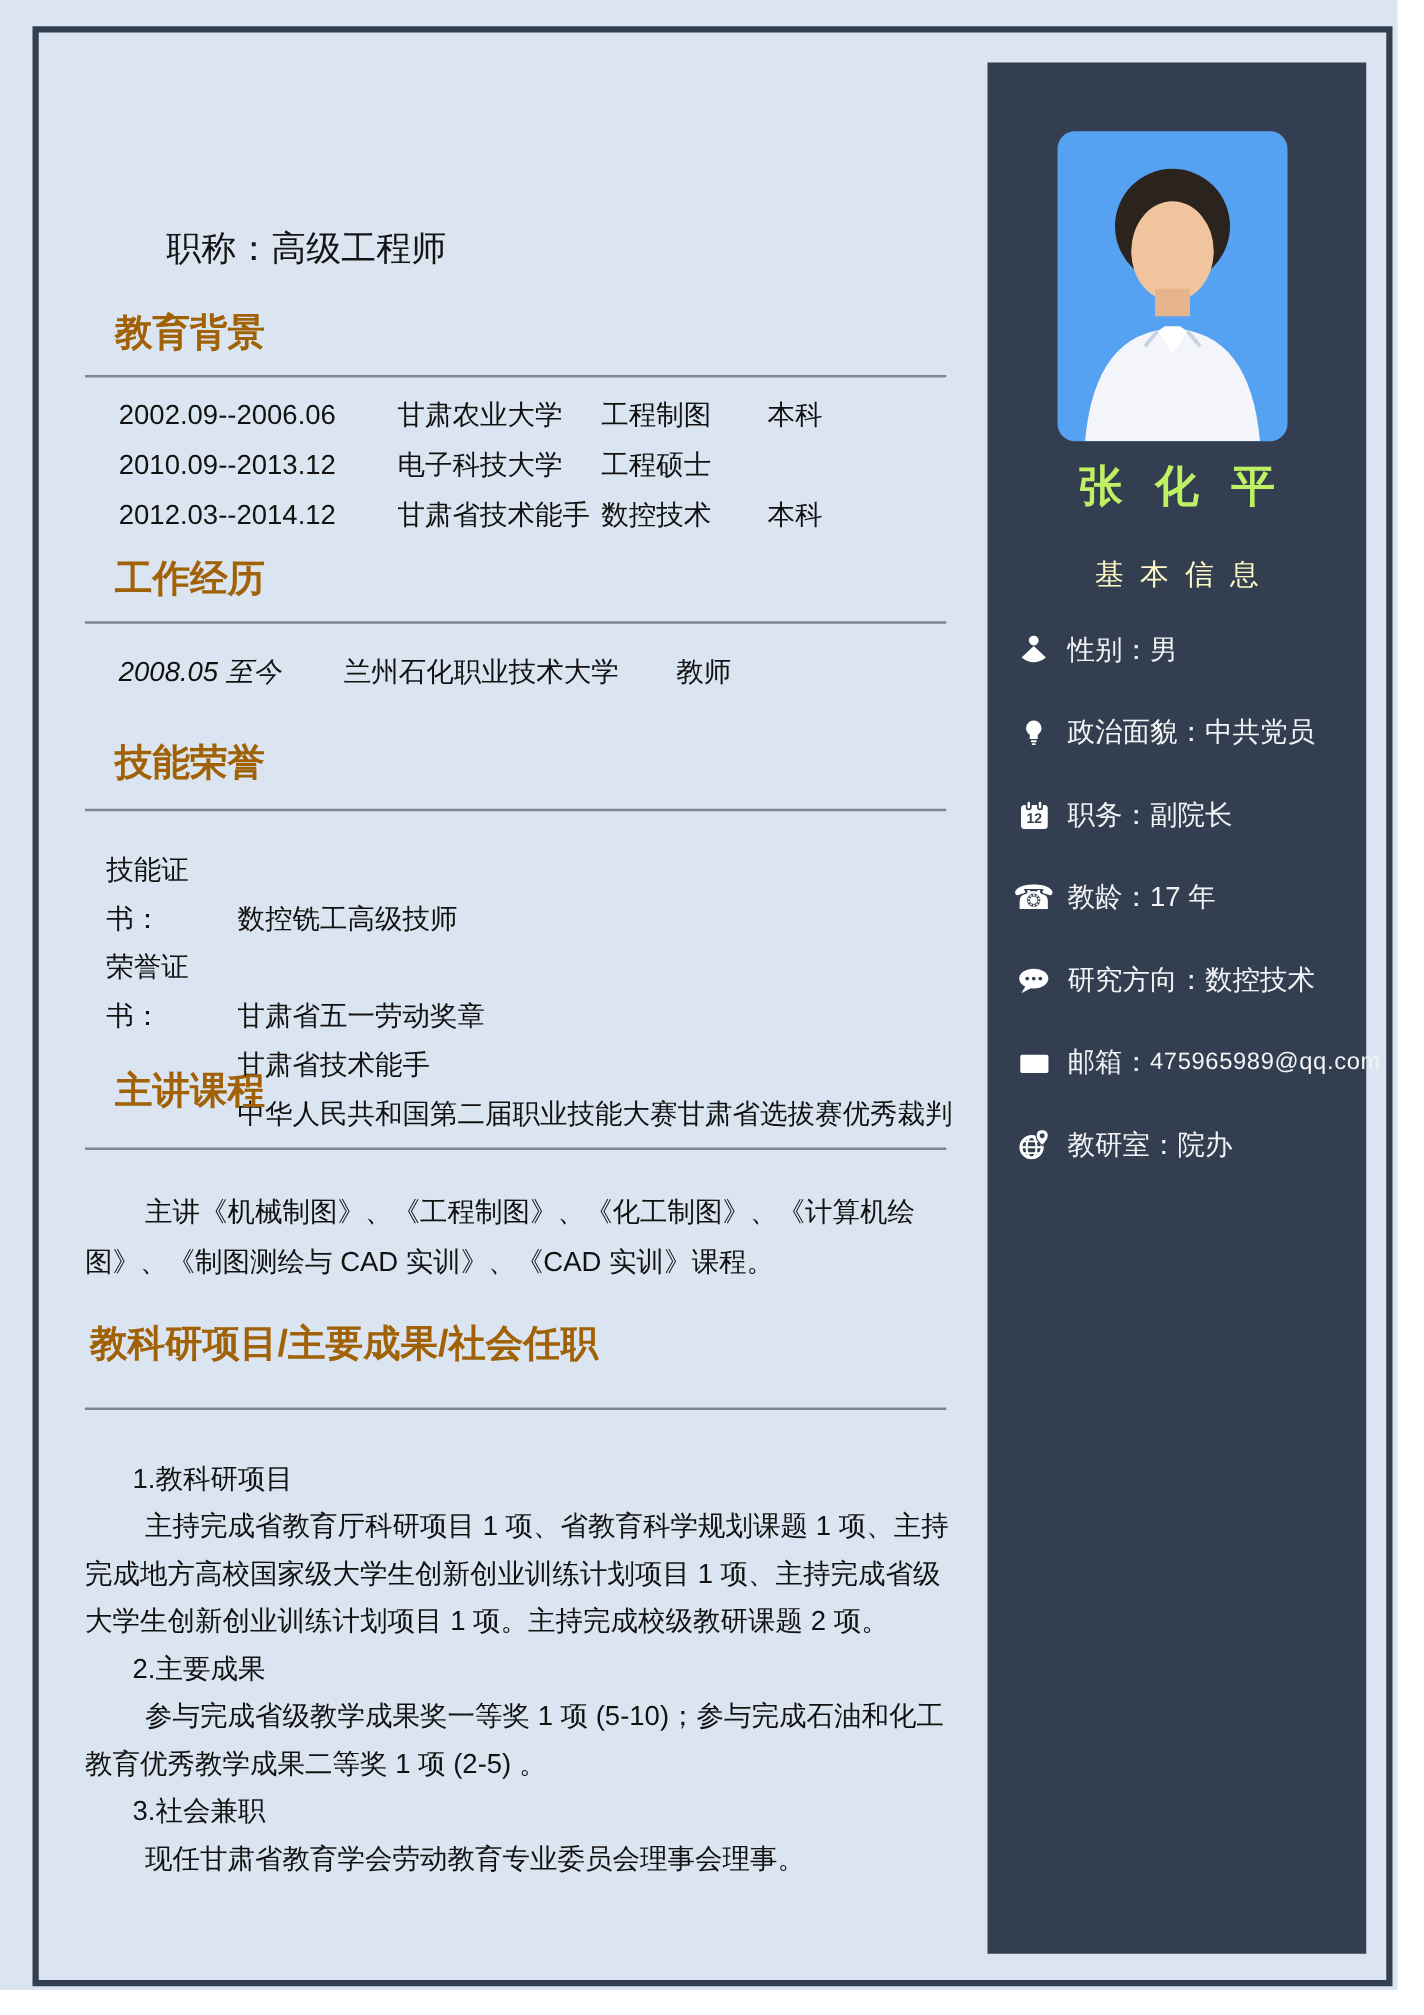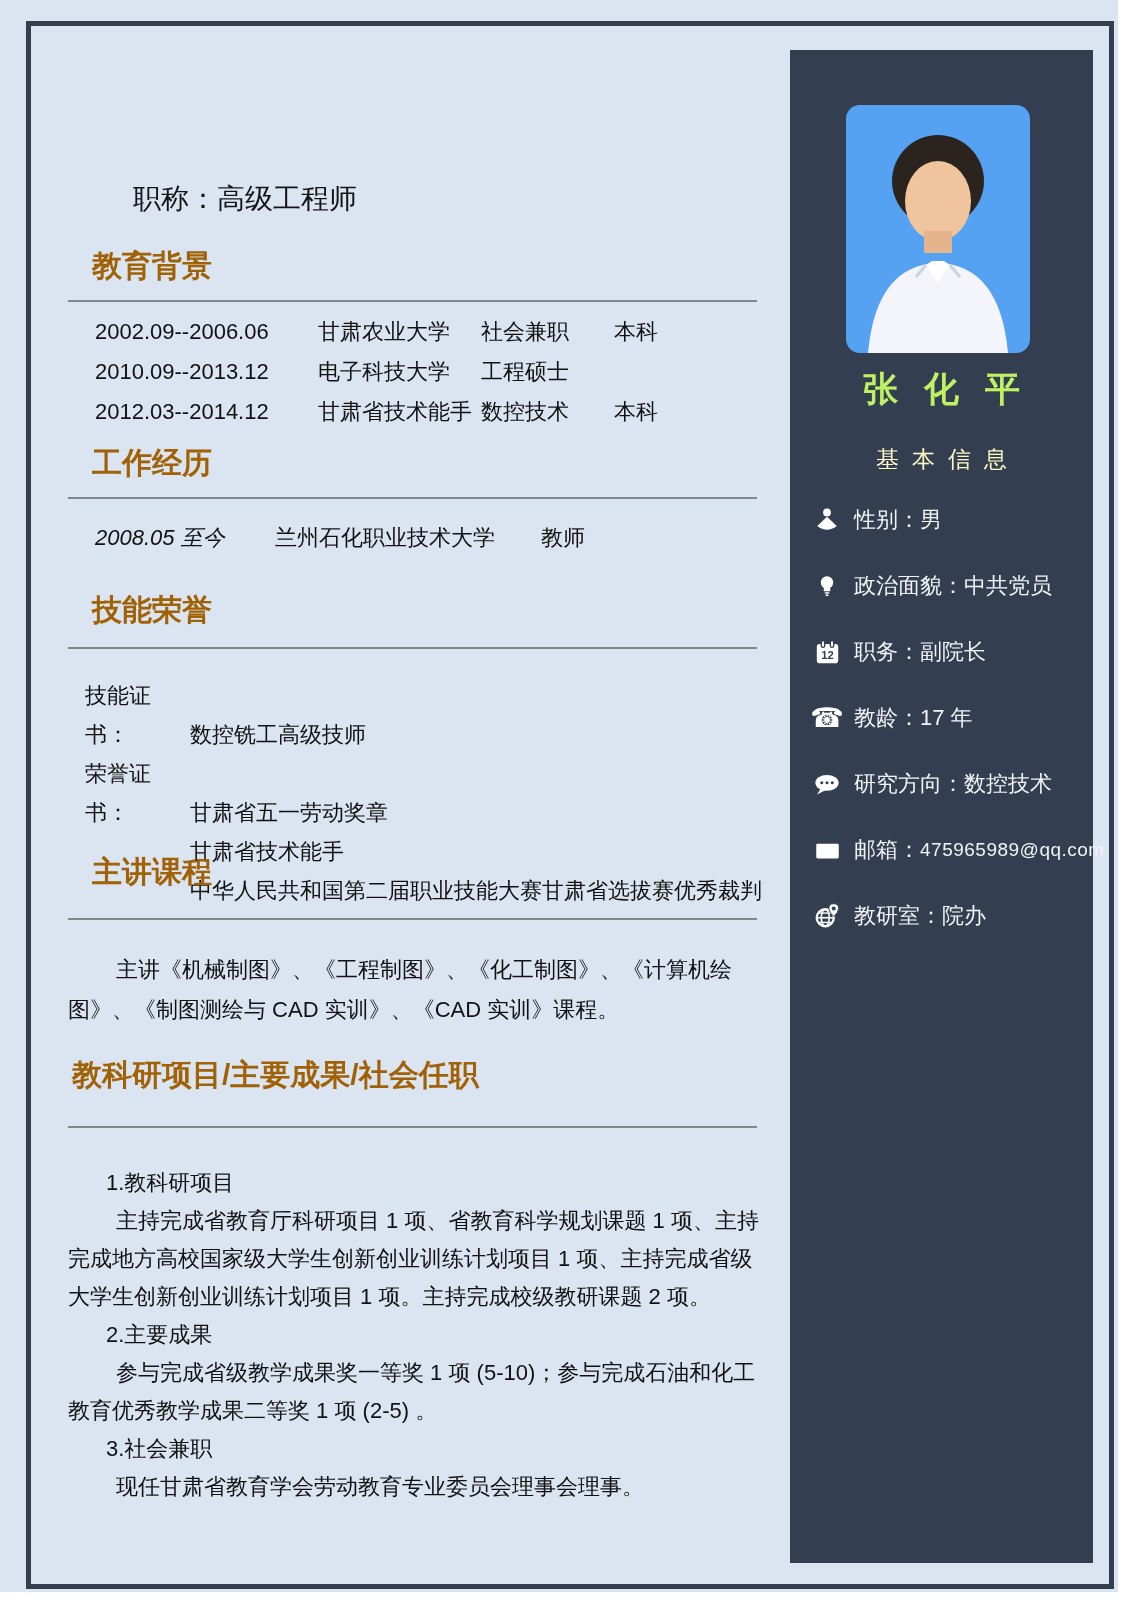--- a/index.html
+++ b/index.html
@@ -63,21 +63,21 @@
 
 
     <div class="jobtitle">
       <span>职称：</span><span>高级工程师</span>
     </div>
 
     <div class="sec-h" style="top:246px">教育背景</div>
     <div class="rule" style="top:300px"></div>
     <div class="edu-table">
       <div>
-        <span class="c-date">2002.09--2006.06</span><span class="c-school">甘肃农业大学</span><span class="c-major">社会兼职</span><span>本科</span>
+        <span class="c-date">2002.09--2006.06</span><span class="c-school">甘肃农业大学</span><span class="c-major">工程制图</span><span>本科</span>
       </div>
       <div>
         <span class="c-date">2010.09--2013.12</span><span class="c-school">电子科技大学</span><span class="c-major">工程硕士</span><span></span>
       </div>
       <div>
         <span class="c-date">2012.03--2014.12</span><span class="c-school">甘肃省技术能手</span><span class="c-major">数控技术</span><span>本科</span>
       </div>
     </div>
 
     <div class="sec-h" style="top:443px">工作经历</div>

